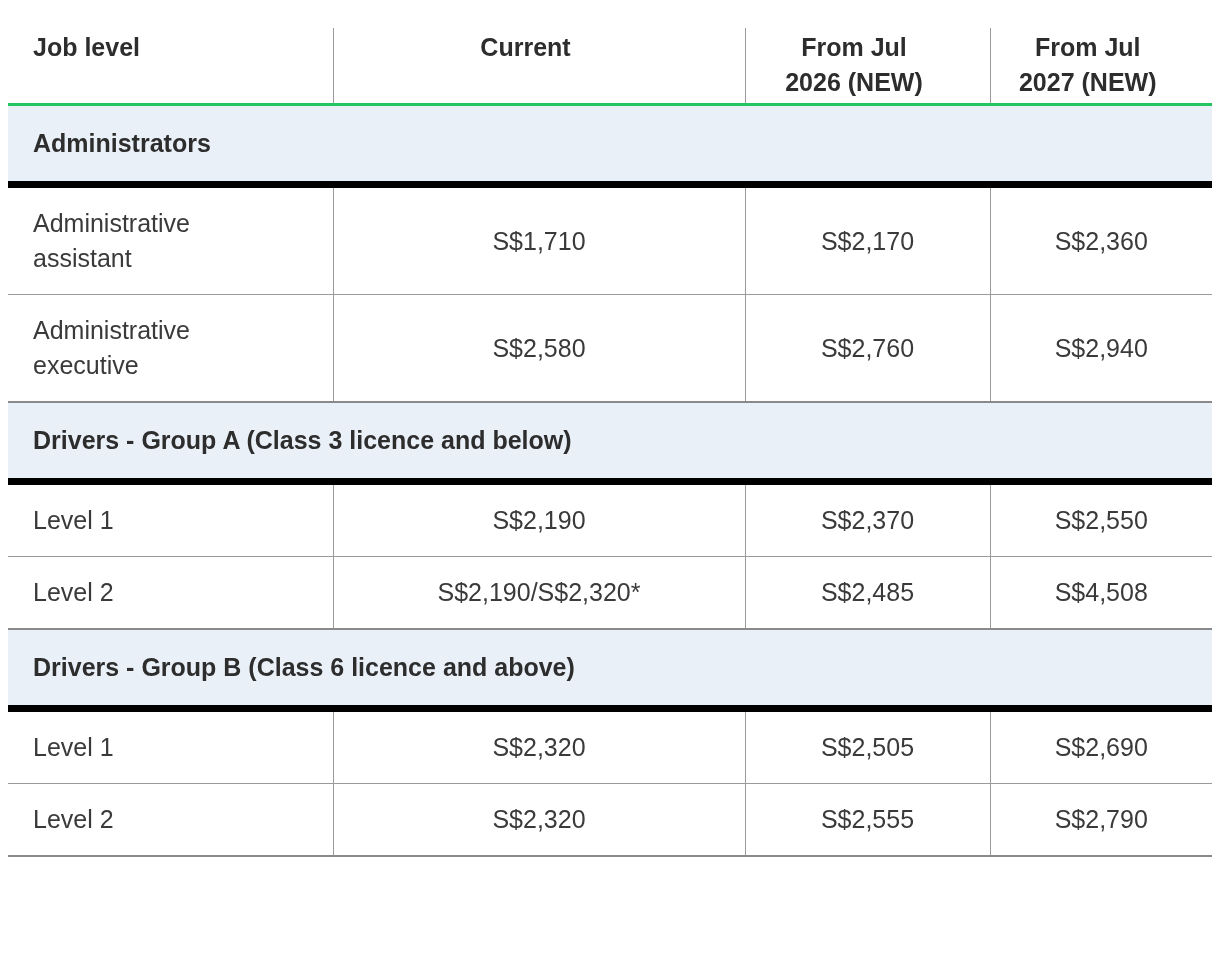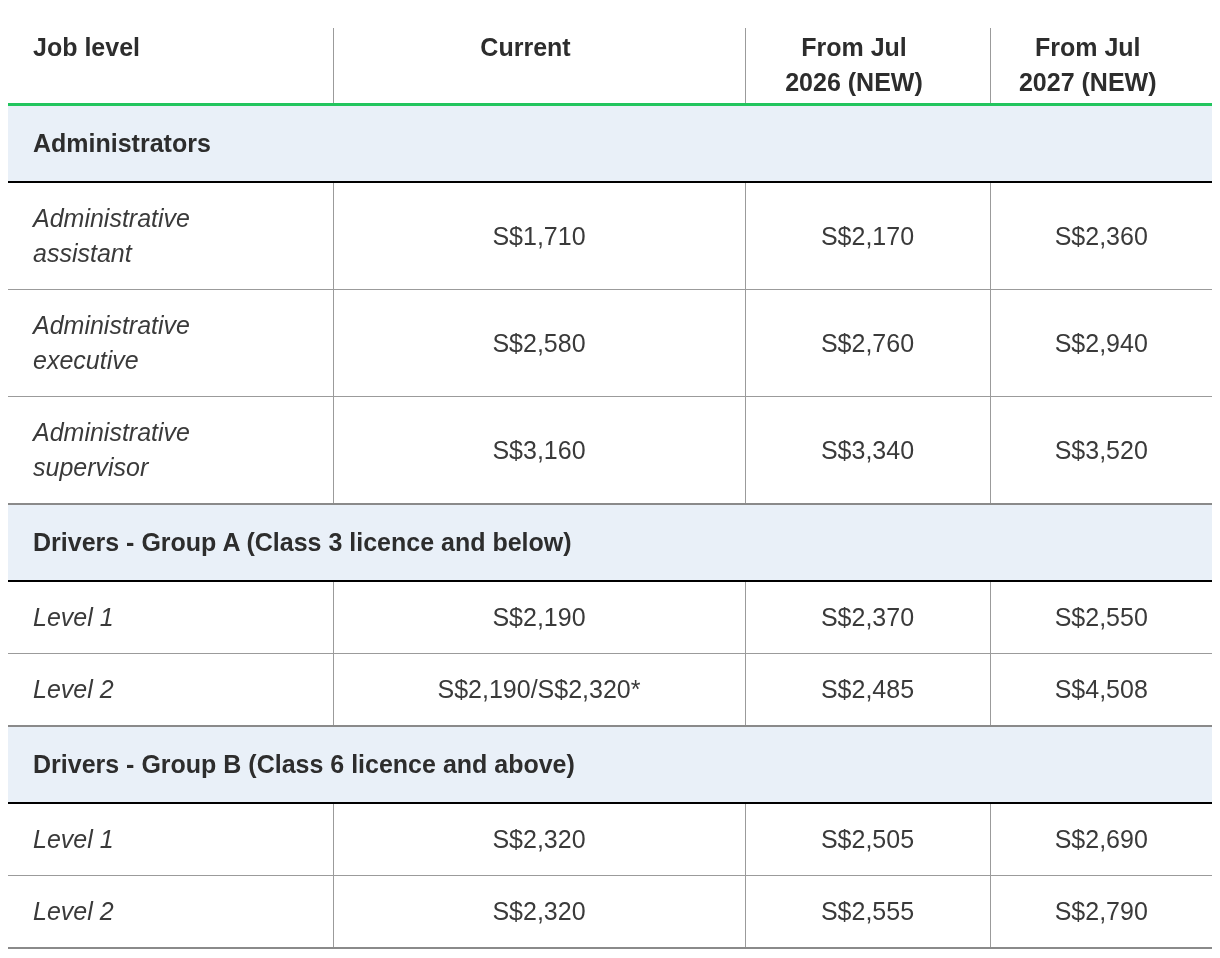--- a/index.html
+++ b/index.html
@@ -53,27 +53,26 @@
     border-bottom: 1px solid #9b9b9b;
   }
   tr.data td {
     vertical-align: middle;
     padding: 18px 0;
     background: #ffffff;
   }
   tr.data td.c1 {
     padding-left: 25px;
     padding-right: 80px;
-    font-style: italic;
   }
 
   tr.section {
     background: #e9f0f8;
     border-top: 2px solid #8a8a8a;
-    border-bottom: 2px solid #000000;
+    border-bottom: 7px solid #000000;
     border-radius: 10px;
   }
   tr.section td {
     font-weight: bold;
     color: #2d2d2d;
     padding: 20px 25px;
   }
   tbody tr:last-child {
     border-bottom: 2px solid #8a8a8a;
   }
@@ -108,26 +107,20 @@
         <td class="num">S$1,710</td>
         <td class="num">S$2,170</td>
         <td class="num">S$2,360</td>
       </tr>
       <tr class="data">
         <td class="c1">Administrative executive</td>
         <td class="num">S$2,580</td>
         <td class="num">S$2,760</td>
         <td class="num">S$2,940</td>
       </tr>
-      <tr class="data">
-        <td class="c1">Administrative supervisor</td>
-        <td class="num">S$3,160</td>
-        <td class="num">S$3,340</td>
-        <td class="num">S$3,520</td>
-      </tr>
 
       <tr class="section">
         <td colspan="4">Drivers - Group A (Class 3 licence and below)</td>
       </tr>
       <tr class="data">
         <td class="c1">Level 1</td>
         <td class="num">S$2,190</td>
         <td class="num">S$2,370</td>
         <td class="num">S$2,550</td>
       </tr>

